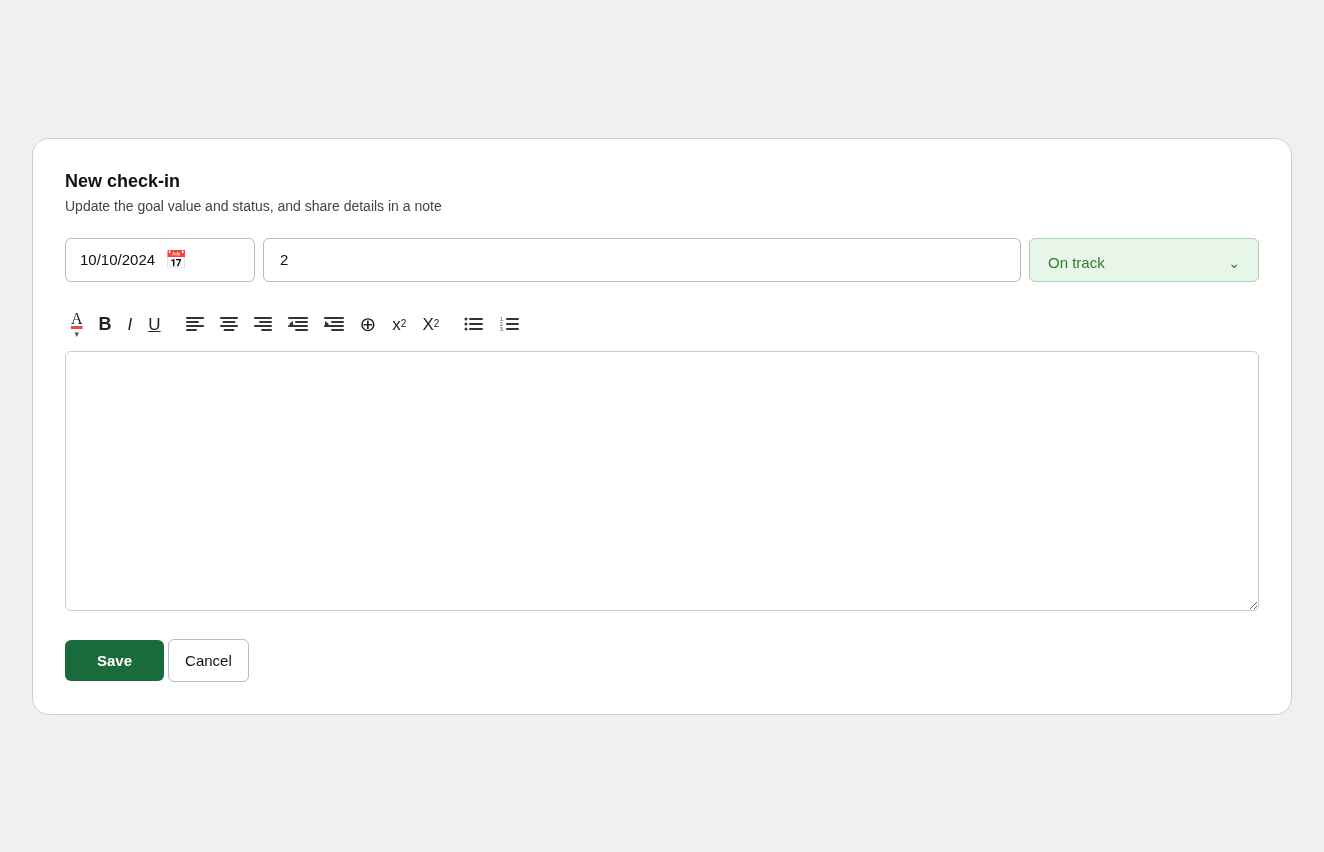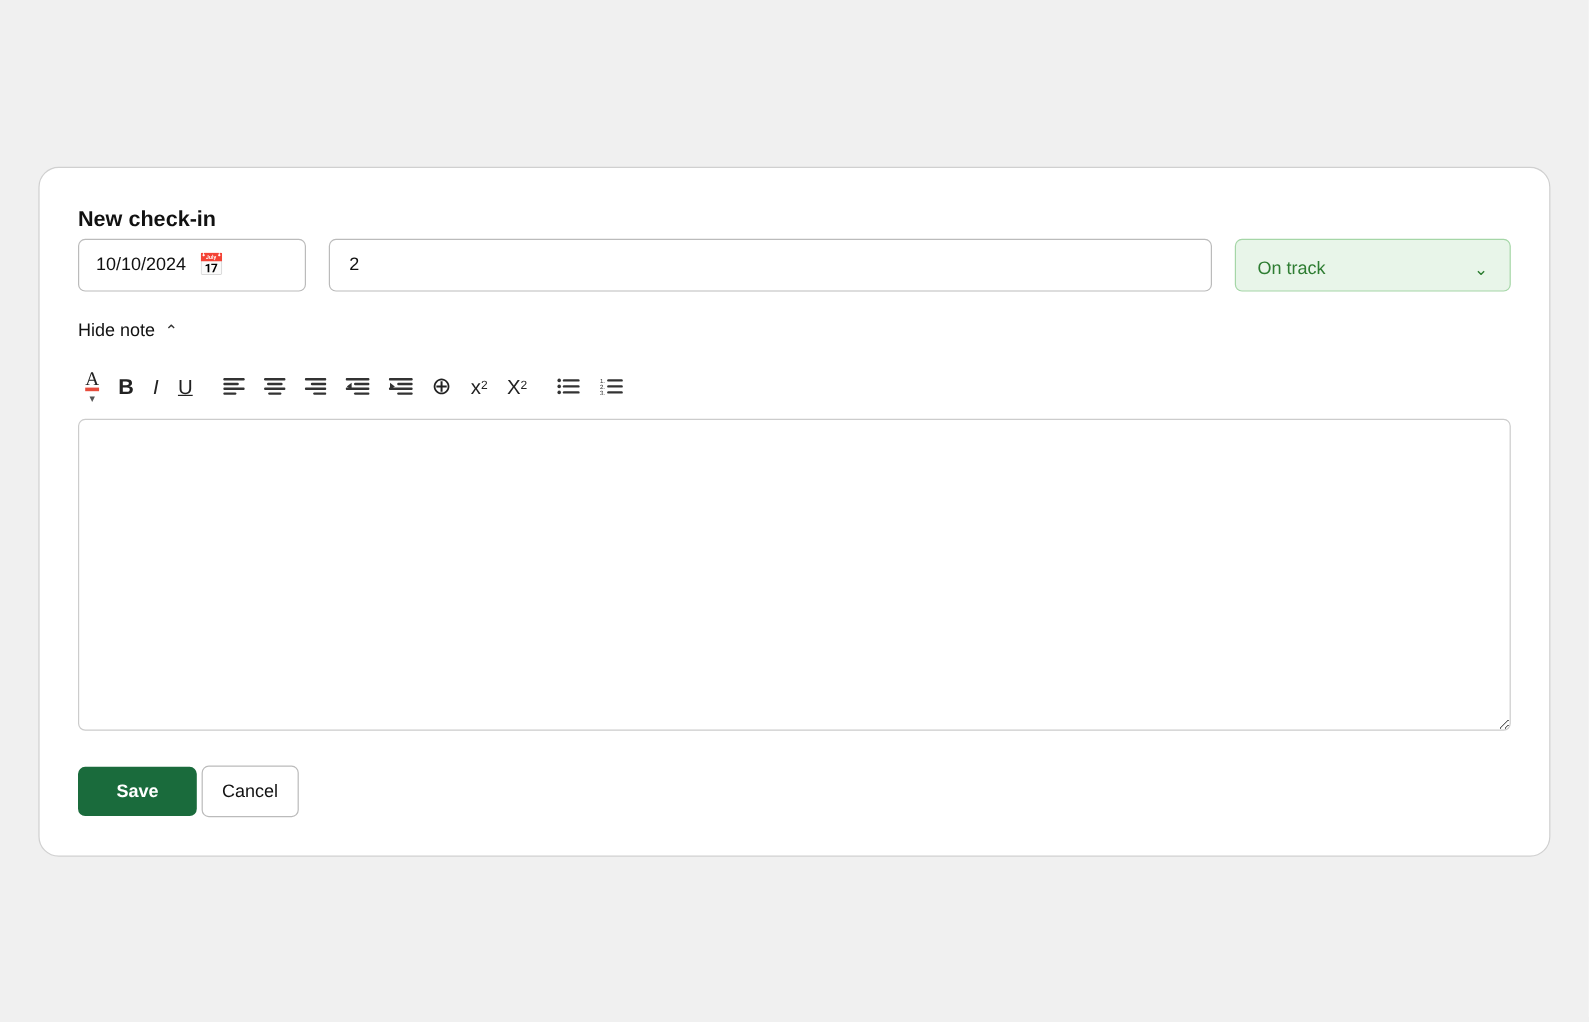--- a/index.html
+++ b/index.html
@@ -25,21 +25,21 @@
       color: #111;
       margin-bottom: 6px;
     }
     .card-subtitle {
       font-size: 14px;
       color: #444;
       margin-bottom: 24px;
     }
     .top-row {
       display: flex;
-      gap: 19px;
+      gap: 8px;
       margin-bottom: 24px;
       align-items: stretch;
     }
     .date-field {
       display: flex;
       align-items: center;
       border: 1.5px solid #bbb;
       border-radius: 6px;
       padding: 10px 14px;
       gap: 10px;
@@ -196,37 +196,34 @@
       font-size: 15px;
       font-weight: 500;
       cursor: pointer;
     }
   </style>
 </head>
 <body>
 
 <div class="card">
   <div class="card-title">New check-in</div>
+  <div class="card-subtitle">Update the goal value and status, and share details in a note</div>
 
   <div class="top-row">
     <div class="date-field">
       <span class="date-field-text">10/10/2024</span>
       <span class="calendar-icon">📅</span>
     </div>
     <input class="value-field" type="text" value="2" style="">
     <div class="status-dropdown">
       <span class="status-text">On track</span>
       <span class="chevron-icon">⌄</span>
     </div>
   </div>
 
-  <div class="hide-note-row">
-    <span class="hide-note-label">Hide note</span>
-    <span class="caret-icon">⌃</span>
-  </div>
 
   <div class="toolbar">
 
     <button class="font-color-btn">
       <span class="font-color-letter">A</span>
       <span class="font-color-chevron">▾</span>
     </button>
 
     <button class="toolbar-btn bold">B</button>
     <button class="toolbar-btn italic">

